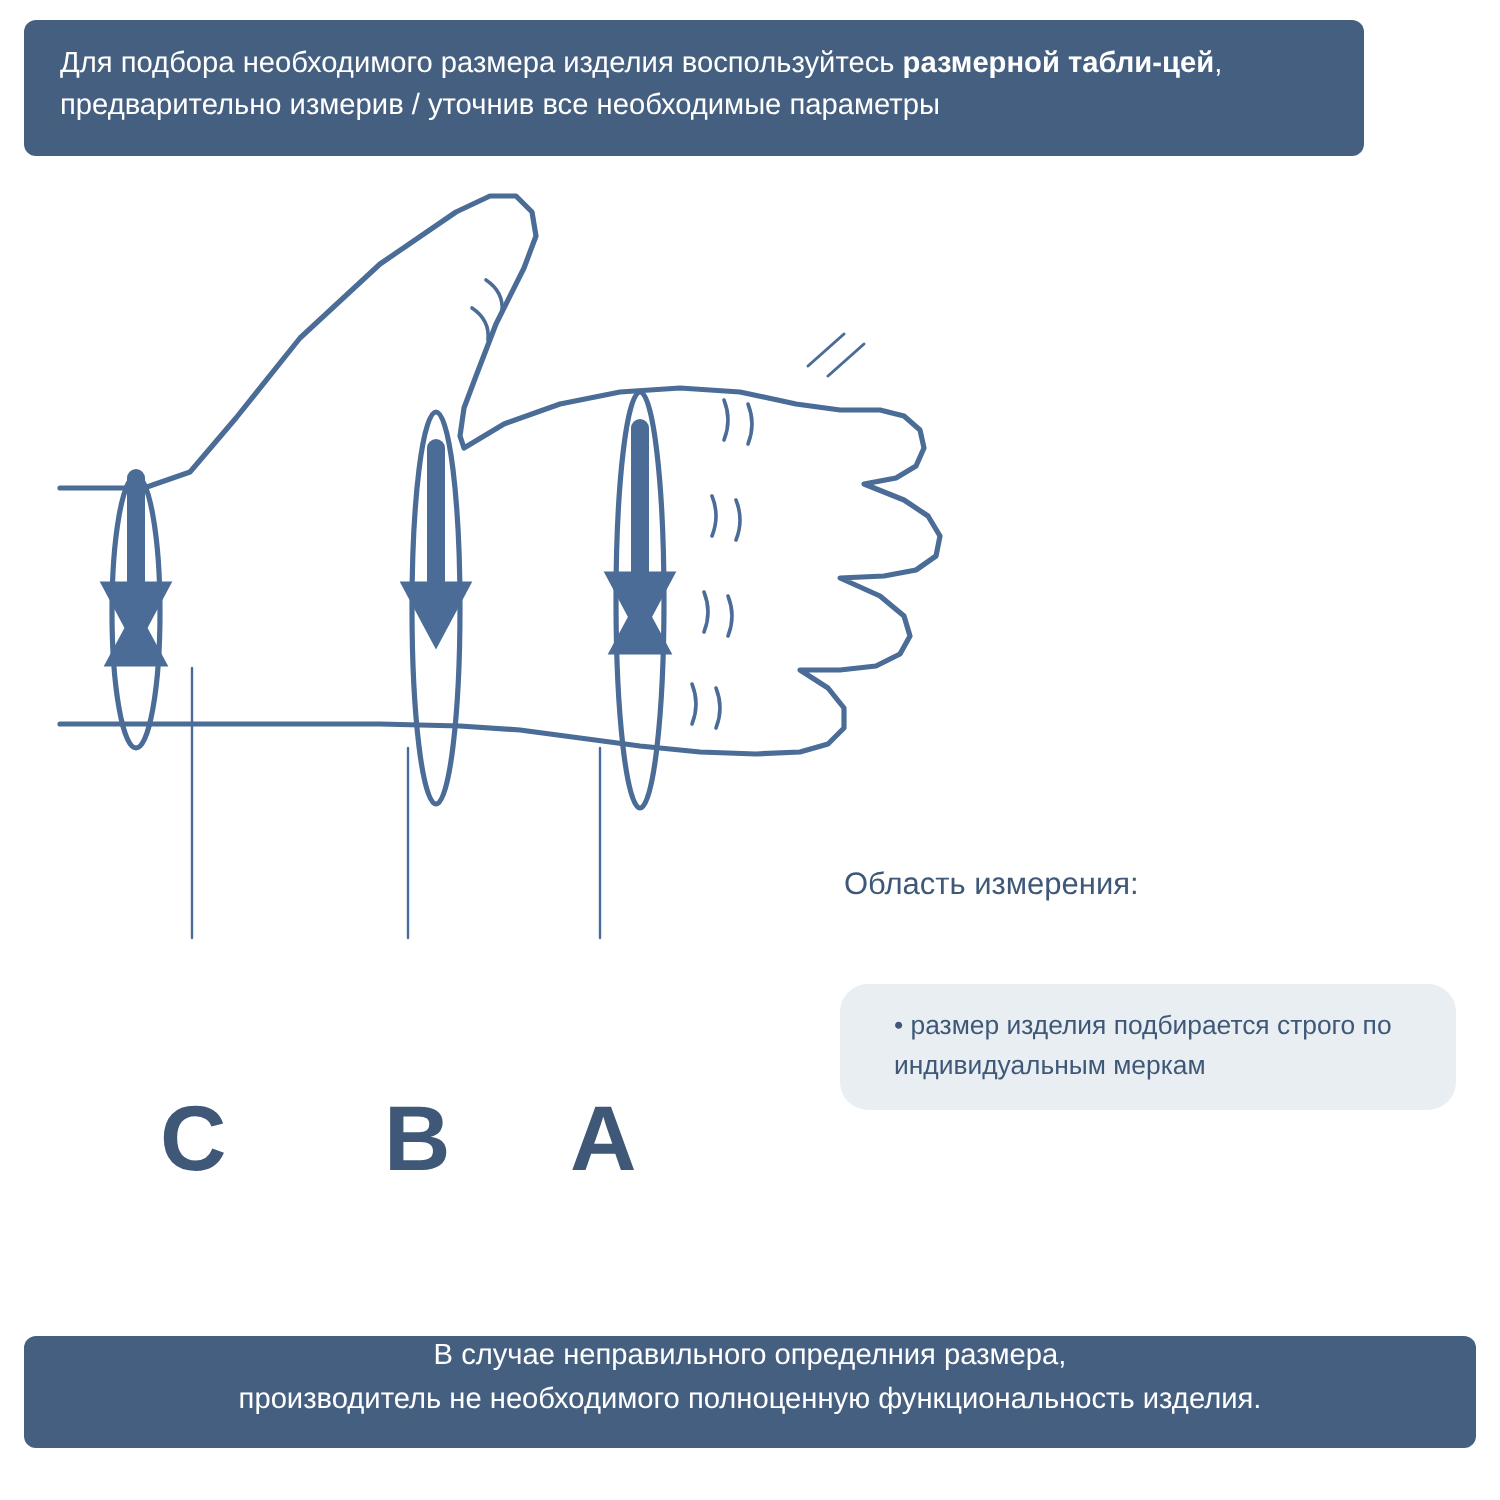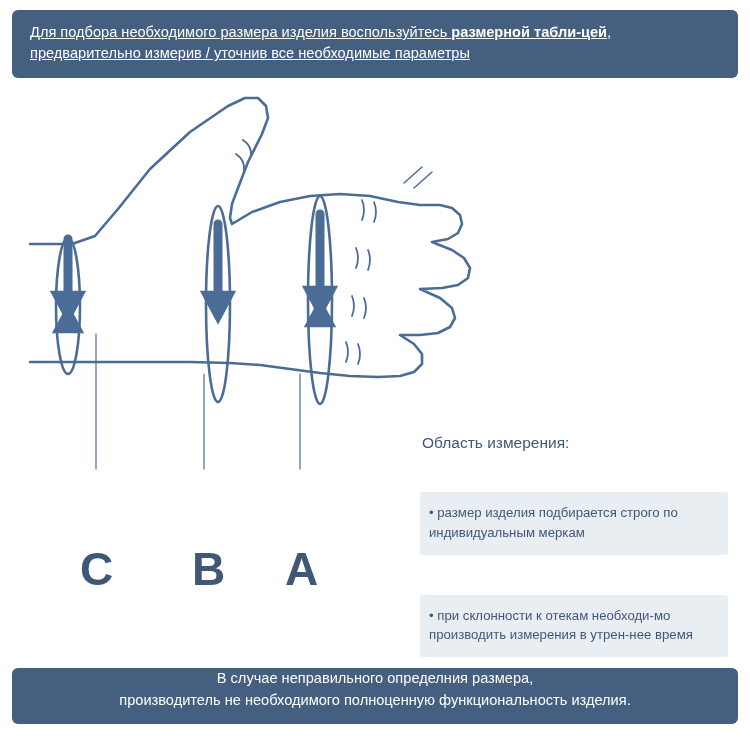--- a/index.html
+++ b/index.html
@@ -14,24 +14,23 @@
     color: #3f5878;
     overflow: hidden;
     position: relative;
   }
 
   
   .top-banner {
     position: absolute;
     left: 12px;
     top: 10px;
-    width: 726px;
+    width: 670px;
     box-sizing: border-box;
     background: #44periodic;
-    text-decoration: underline;
   }
   .top-banner {
     background: #455f80;
     border-radius: 6px;
     padding: 12px 18px 14px 18px;
     color: #ffffff;
     font-size: 14.6px;
     line-height: 1.45;
     text-align: left;
   }
@@ -95,22 +94,22 @@
     width: 308px;
   }
   .info-title {
     font-size: 15.5px;
     color: #3f5878;
     margin: 0 0 14px 2px;
     font-weight: normal;
   }
   .info-box {
     background: #e9eef3;
-    border-radius: 3px;
-    padding: 11px 13px 12px 9px;
+    border-radius: 14px;
+    padding: 11px 13px 12px 27px;
     font-size: 13.2px;
     line-height: 1.5;
     color: #3f5878;
     margin-bottom: 11px;
     margin-top: 40px;
   }
 </style>
 </head>
 <body>
 
@@ -236,19 +235,18 @@
   <div class="letters">
     <div class="letter c">C</div>
     <div class="letter b">B</div>
     <div class="letter a">A</div>
   </div>
 </div>
 
 <div class="info-panel">
   <div class="info-title">Область измерения:</div>
   <div class="info-box">• размер изделия подбирается строго по индивидуальным меркам</div>
-  <div class="info-box">• при склонности к отекам необходи-мо производить измерения в утрен-нее время</div>
 </div>
 
 <div class="bottom-banner">
   <div>В случае неправильного определния размера,</div>
   <div>производитель не необходимого полноценную функциональность изделия.</div>
 </div>
 
 </body></html>

